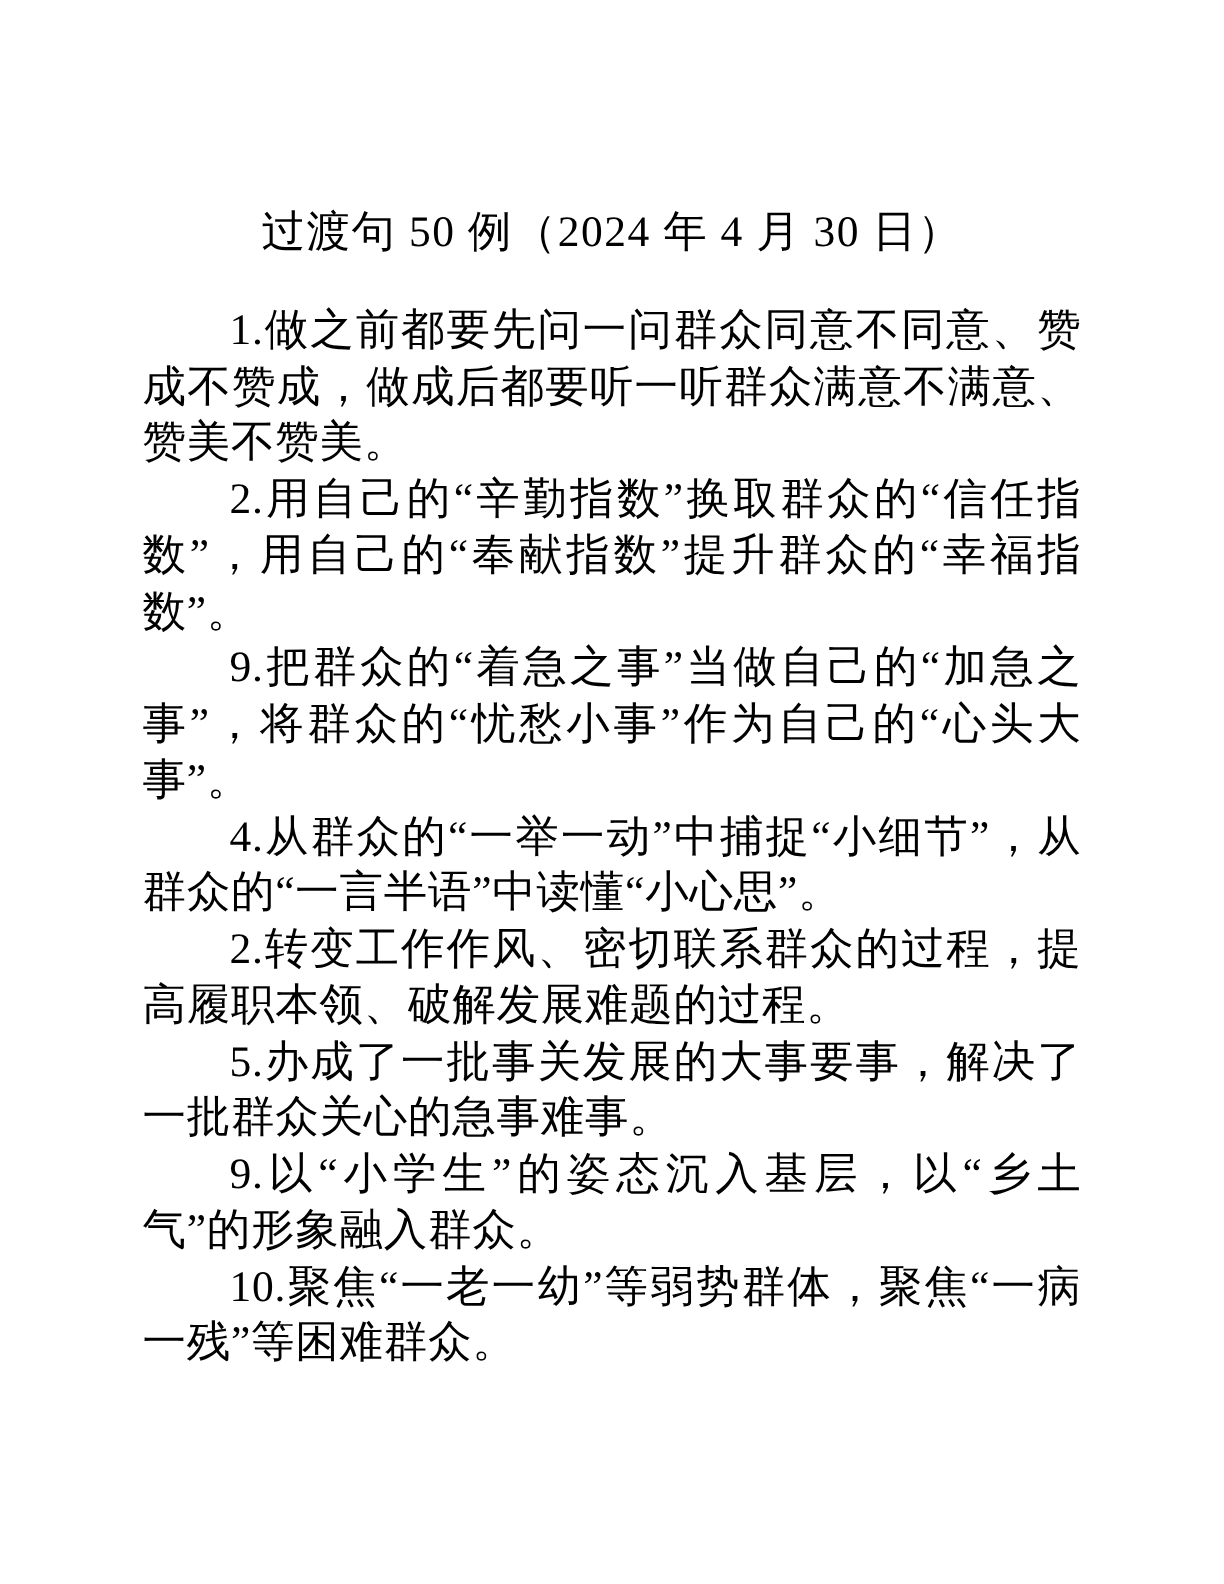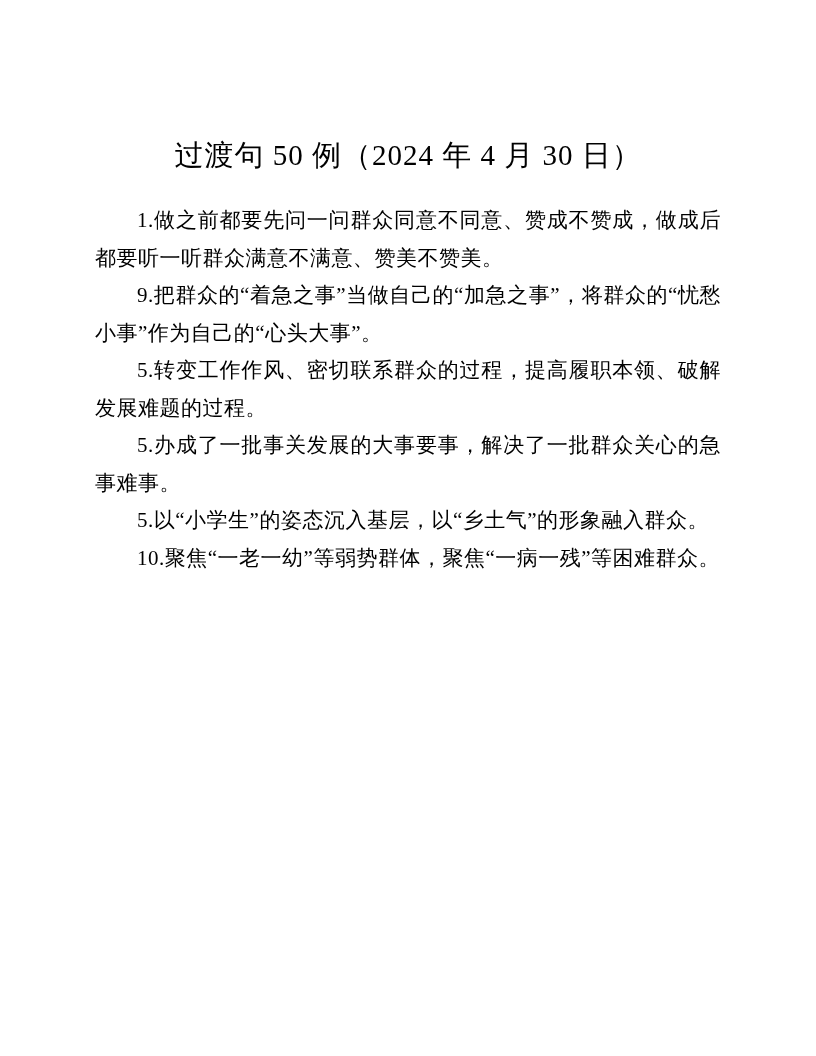--- a/index.html
+++ b/index.html
@@ -23,35 +23,37 @@
     font-size: 29px;
     font-weight: 400;
     line-height: 50px;
     text-align: center;
     letter-spacing: 1px;
     margin: 0 0 22px 0;
     white-space: nowrap;
   }
   .doc-body p.para {
     margin: 0;
-    font-size: 21px;
+    font-size: 29px;
     line-height: 37.5px;
     text-indent: 2em;
     text-align: justify;
     letter-spacing: 0.5px;
     word-break: break-all;
   }
 </style>
 </head>
 <body>
 
 <div class="page">
   <h1 class="doc-title">过渡句 50 例（2024 年 4 月 30 日）</h1>
 
   <div class="doc-body">
     <p class="para">1.做之前都要先问一问群众同意不同意、赞成不赞成，做成后都要听一听群众满意不满意、赞美不赞美。</p>
+    <p class="para">2.用自己的“辛勤指数”换取群众的“信任指数”，用自己的“奉献指数”提升群众的“幸福指数”。</p>
     <p class="para">9.把群众的“着急之事”当做自己的“加急之事”，将群众的“忧愁小事”作为自己的“心头大事”。</p>
-    <p class="para">5.转变工作作风、密切联系群众的过程，提高履职本领、破解发展难题的过程。</p>
+    <p class="para">4.从群众的“一举一动”中捕捉“小细节”，从群众的“一言半语”中读懂“小心思”。</p>
+    <p class="para">2.转变工作作风、密切联系群众的过程，提高履职本领、破解发展难题的过程。</p>
     <p class="para">5.办成了一批事关发展的大事要事，解决了一批群众关心的急事难事。</p>
-    <p class="para">5.以“小学生”的姿态沉入基层，以“乡土气”的形象融入群众。</p>
+    <p class="para">9.以“小学生”的姿态沉入基层，以“乡土气”的形象融入群众。</p>
     <p class="para">10.聚焦“一老一幼”等弱势群体，聚焦“一病一残”等困难群众。</p>
   </div>
 </div>
 
 </body></html>

